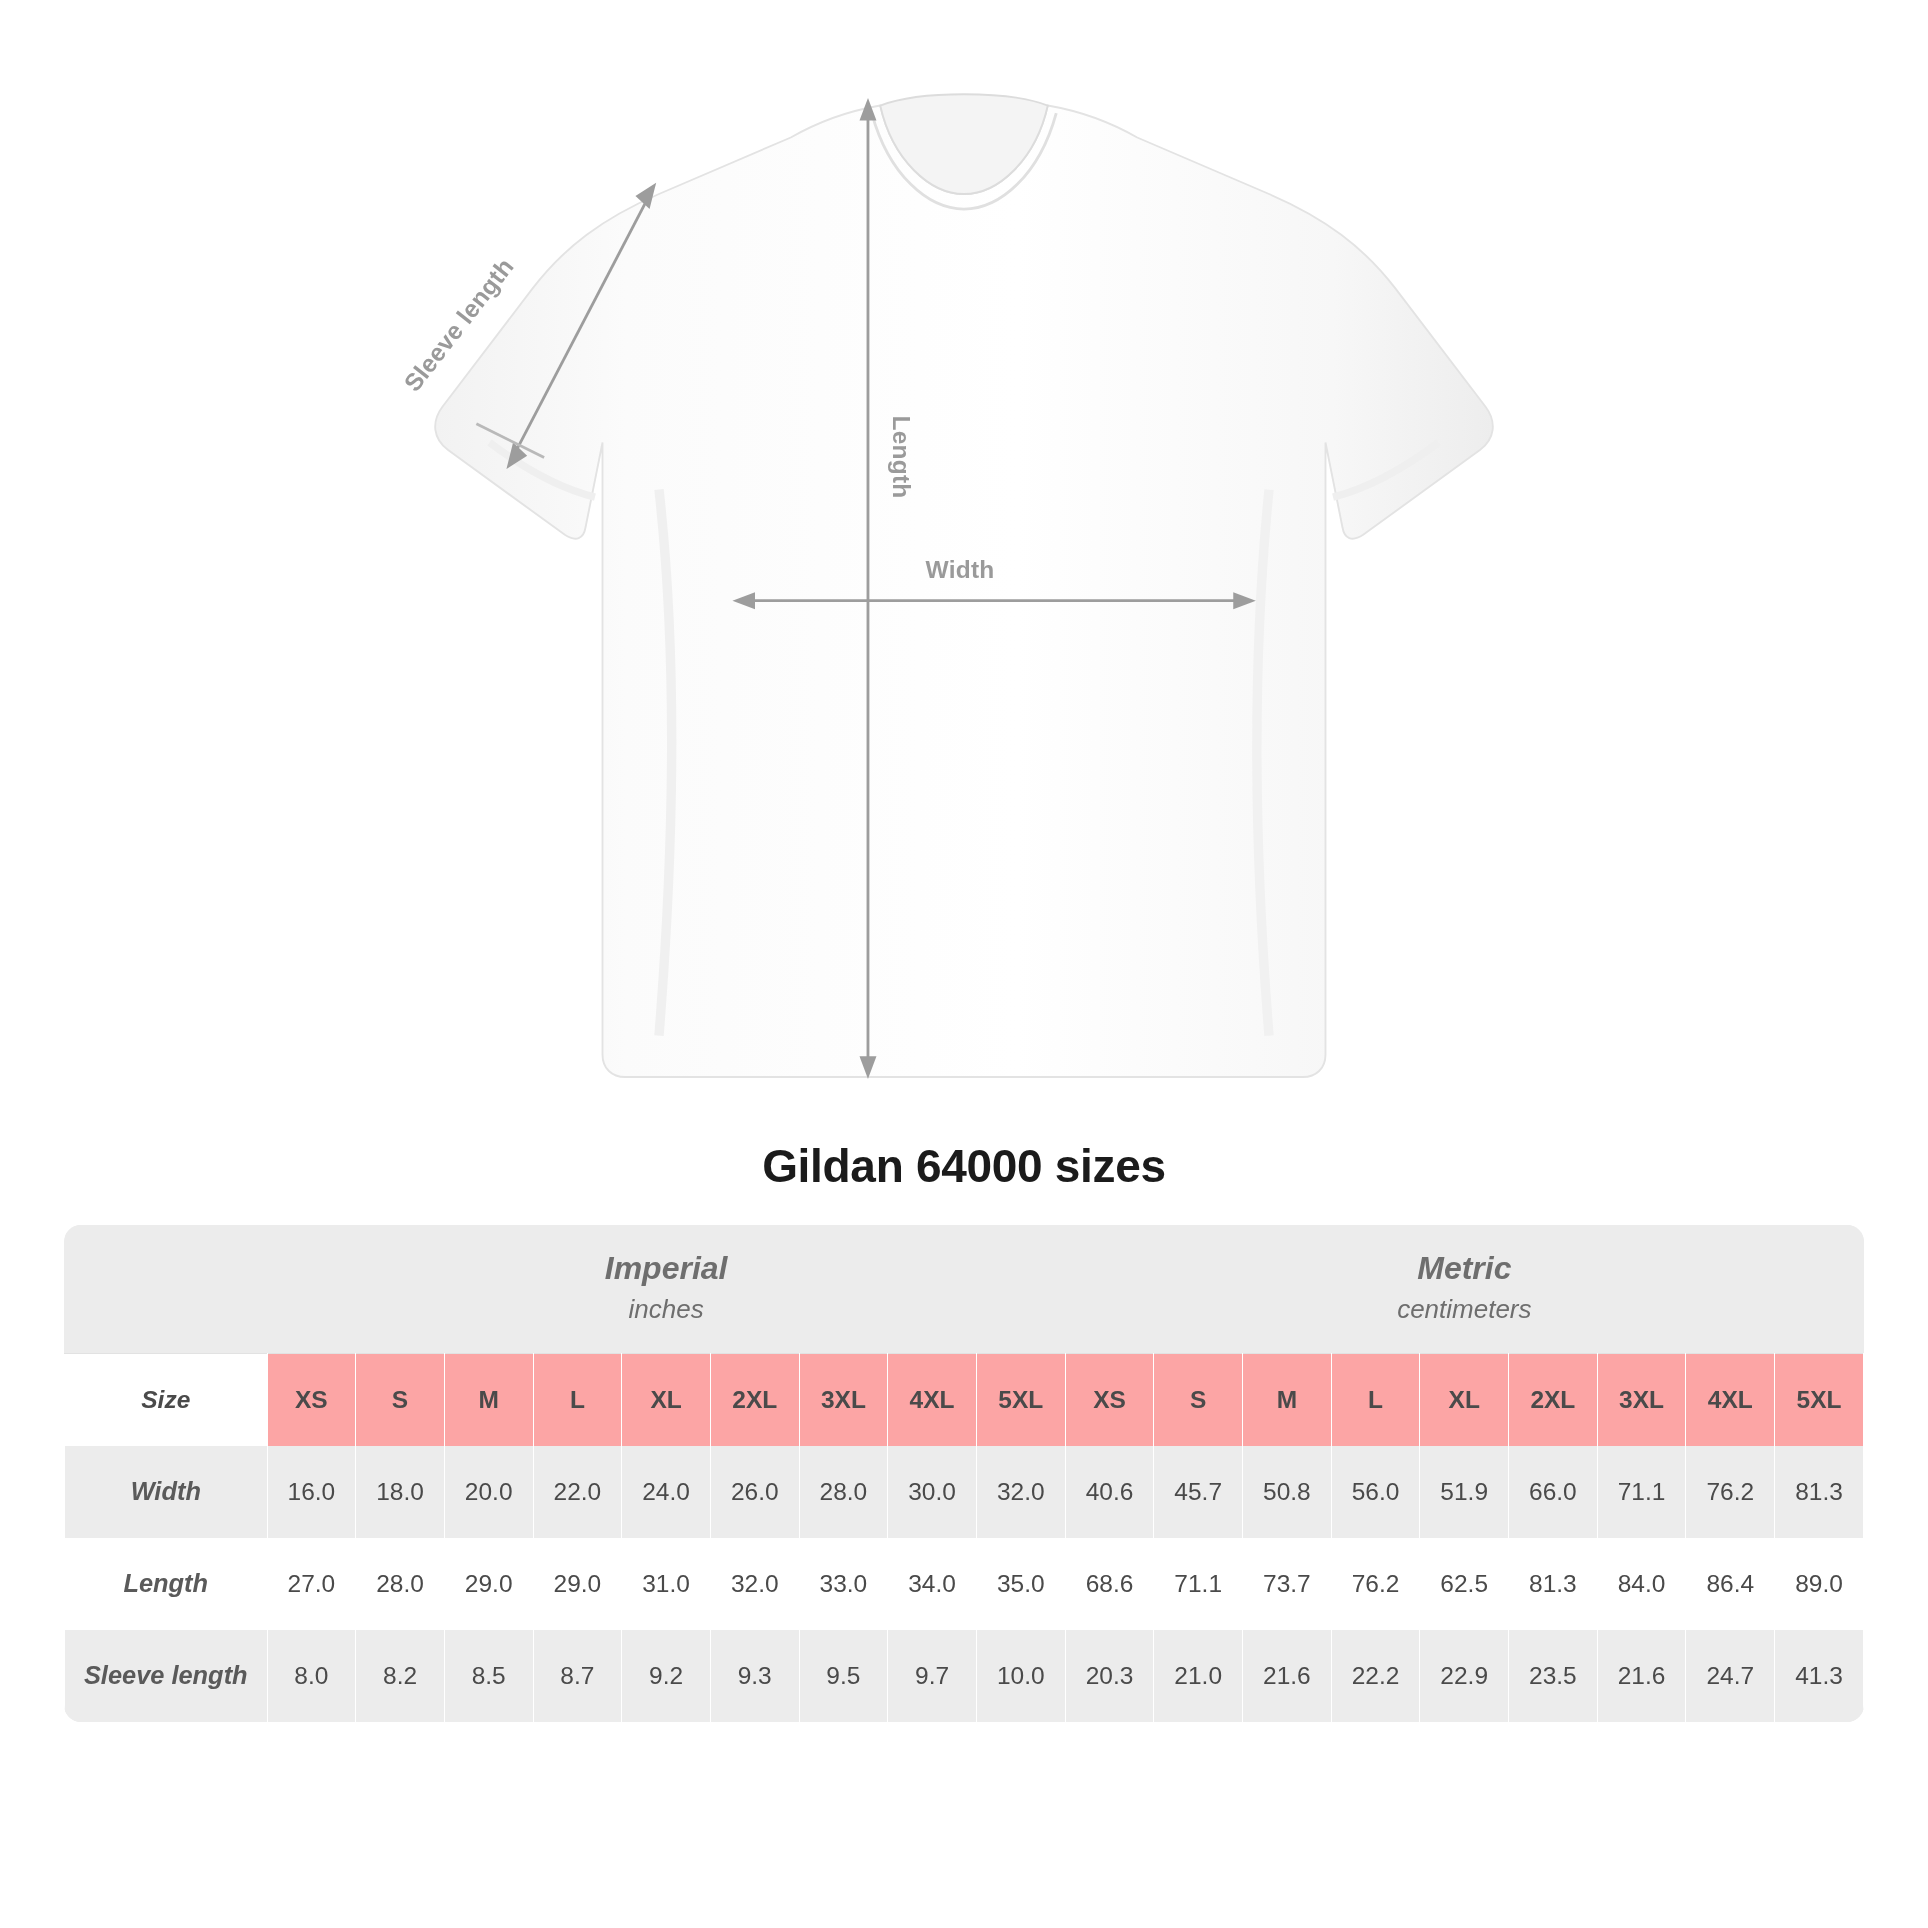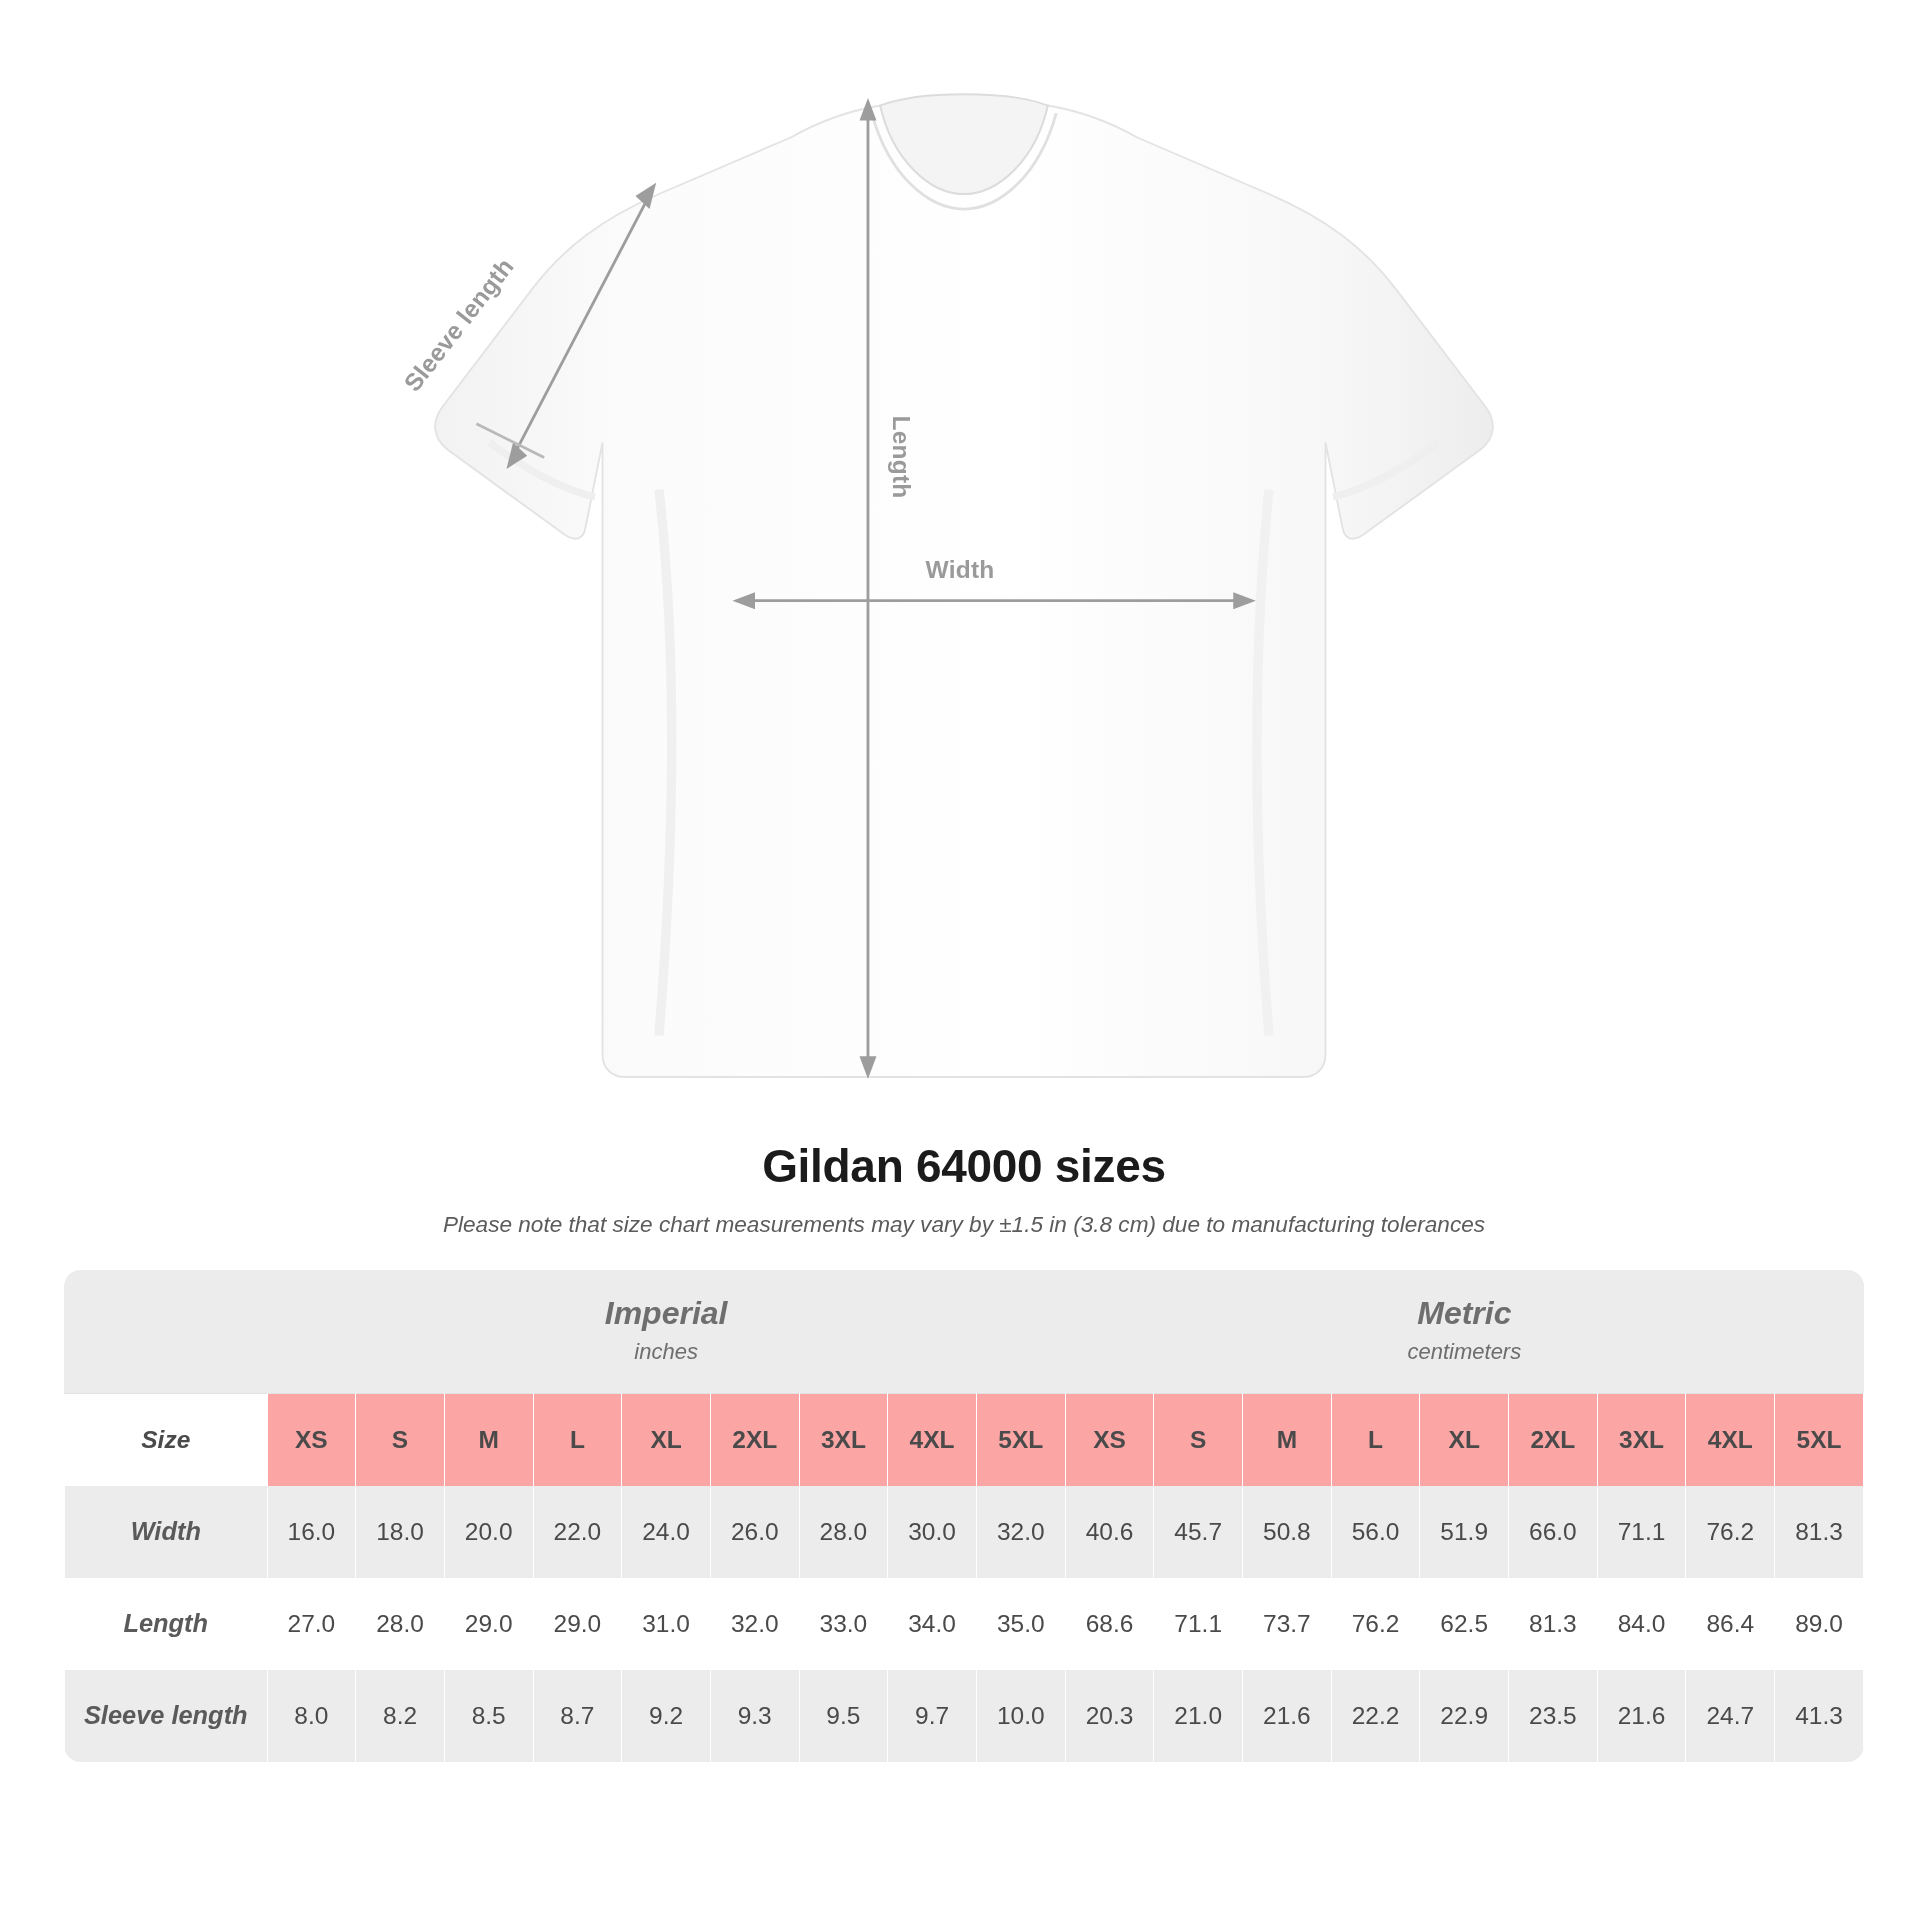--- a/index.html
+++ b/index.html
@@ -92,21 +92,21 @@
     border: none;
   }
   .unit-name {
     font-size: 32px;
     font-weight: bold;
     font-style: italic;
     color: #6e6e6e;
   }
   .unit-sub {
     margin-top: 7.5px;
-    font-size: 22px;
+    font-size: 26px;
     font-style: italic;
     color: #6e6e6e;
   }
 
   tbody tr td, thead tr.sizes td {
     text-align: center;
     font-size: 24.5px;
     color: #4a4a4a;
     height: 92px;
     vertical-align: middle;
@@ -218,21 +218,20 @@
       </g>
     </svg>
 
     <div class="dim-label" id="label-sleeve">Sleeve length</div>
     <div class="dim-label" id="label-length">Length</div>
     <div class="dim-label" id="label-width">Width</div>
   </div>
 
   <div id="title-block">
     <div id="chart-title">Gildan 64000 sizes</div>
-    <div id="chart-note">Please note that size chart measurements may vary by ±1.5 in (3.8 cm) due to manufacturing tolerances</div>
   </div>
 
   <div id="table-wrap">
     <table>
       <colgroup>
         <col class="col-head">
         <col class="col-val">
           <col class="col-val">
           <col class="col-val">
           <col class="col-val">

